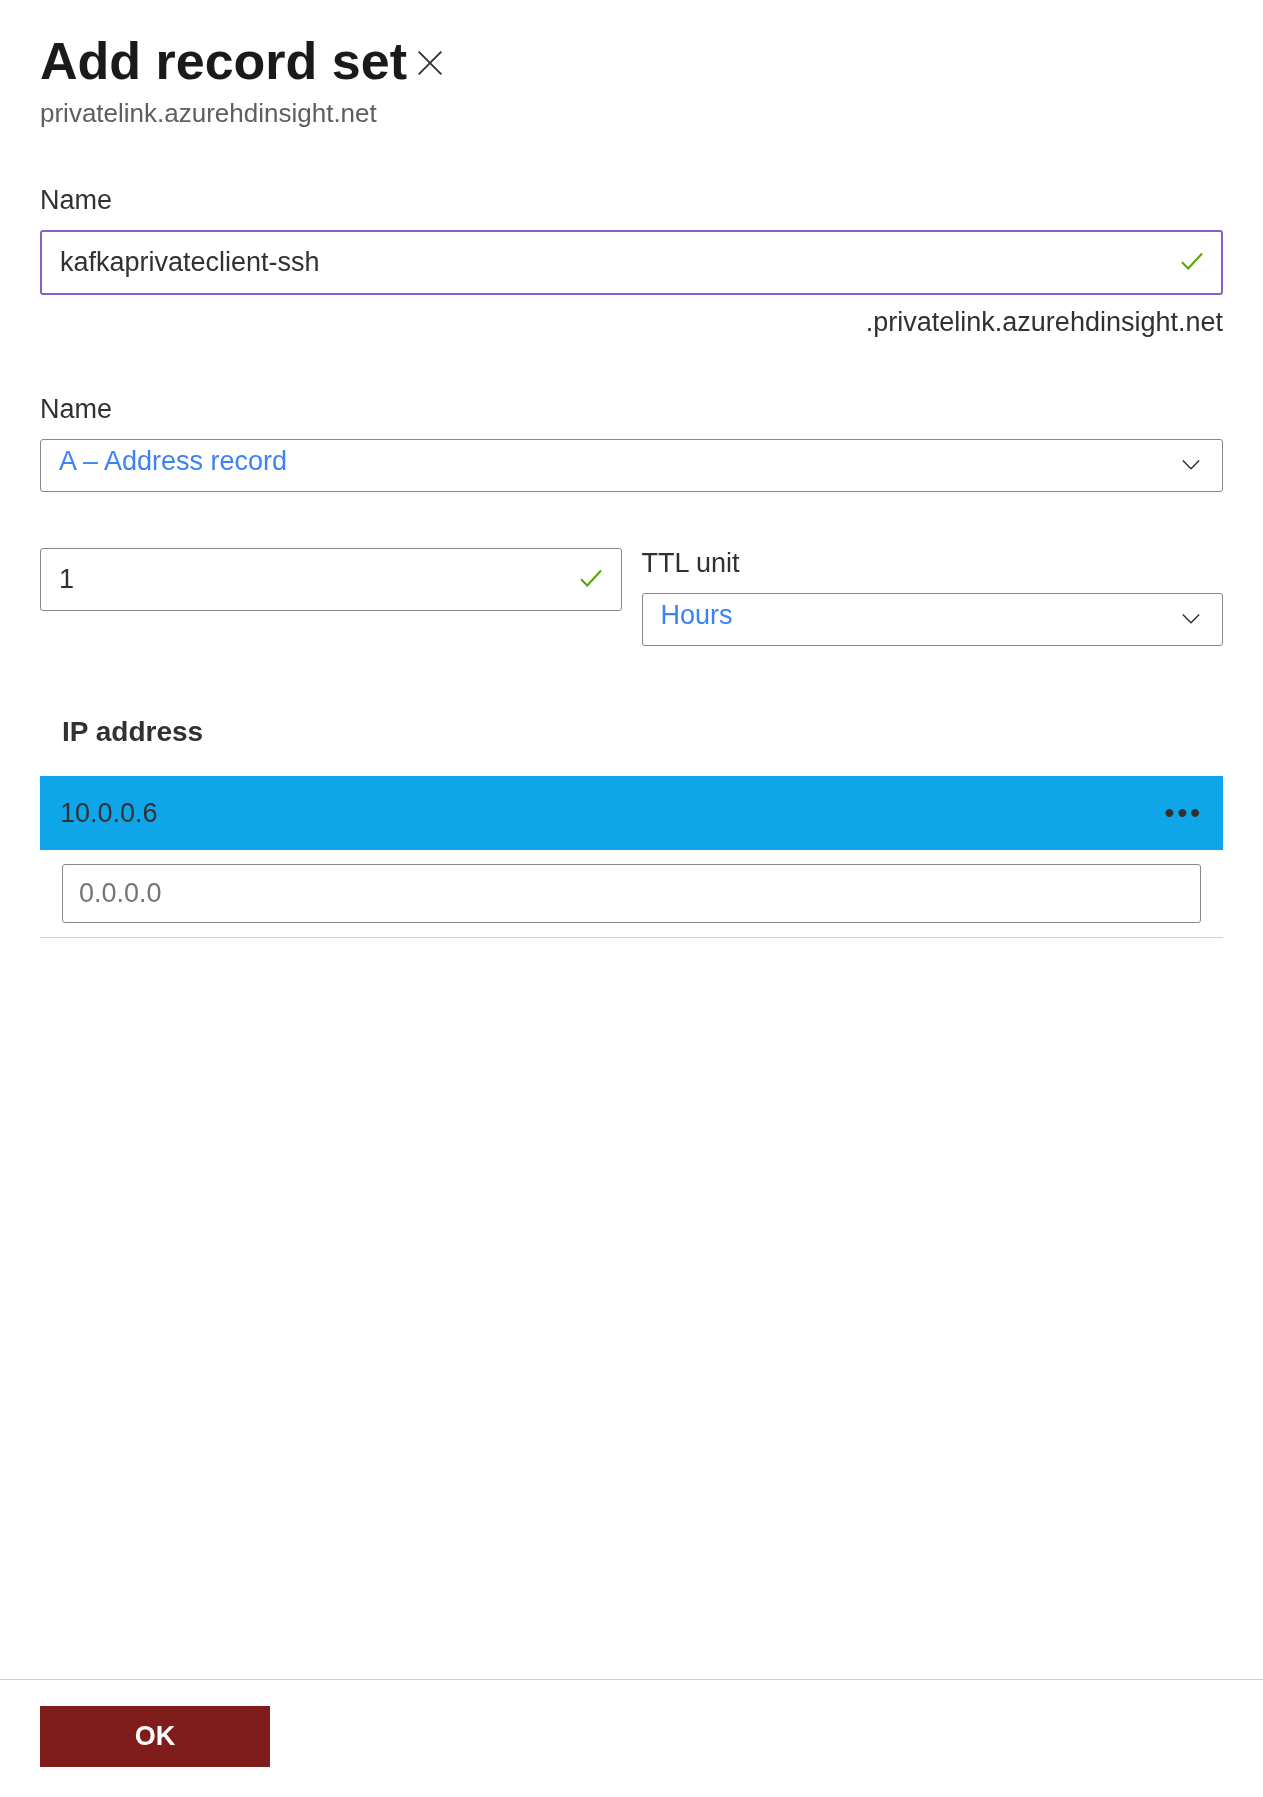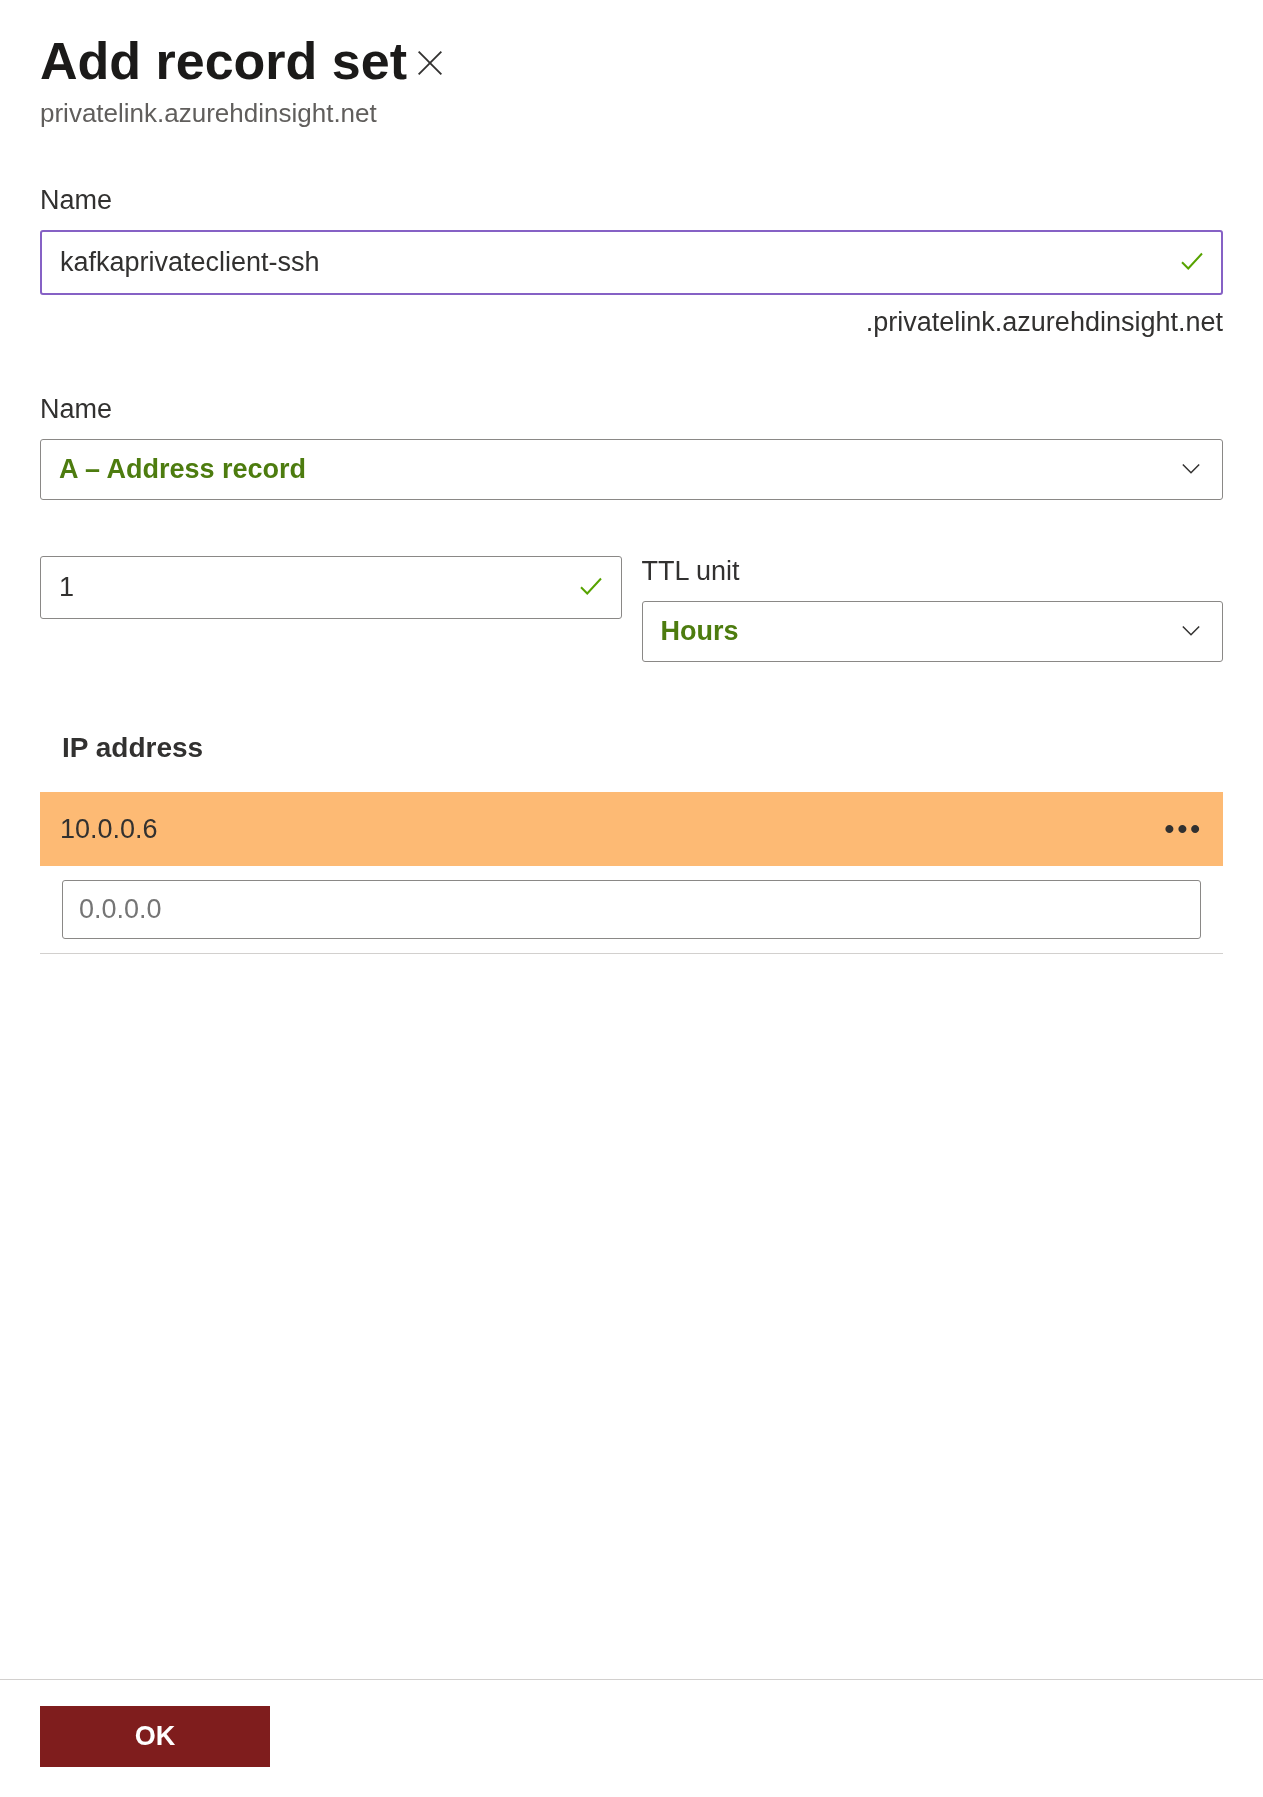--- a/index.html
+++ b/index.html
@@ -85,30 +85,29 @@
       text-align: right;
       font-size: 27px;
       color: #323130;
       margin-top: 12px;
     }
     .select-wrap {
       position: relative;
     }
     .select-box {
       width: 100%;
-      padding: 14px 60px 14px 18px;
+      padding: 6px 60px 14px 18px;
       font-size: 27px;
       border: 1px solid #8a8886;
       border-radius: 3px;
-      color: #4d7c0f;
+      color: #3b82f6;
       background: #ffffff;
       appearance: none;
       -webkit-appearance: none;
       cursor: pointer;
-      font-weight: bold;
     }
     .chevron-icon {
       position: absolute;
       right: 18px;
       top: 50%;
       transform: translateY(-50%);
       pointer-events: none;
     }
     .row-two {
       display: flex;
@@ -122,21 +121,21 @@
       margin-top: 70px;
       padding-left: 22px;
     }
     .ip-heading {
       font-size: 28px;
       font-weight: 600;
       color: #323130;
       margin-bottom: 28px;
     }
     .ip-row {
-      background: #fdba74;
+      background: #0ea5e9;
       padding: 21px 20px;
       display: flex;
       justify-content: space-between;
       align-items: center;
       font-size: 27px;
       color: #323130;
     }
     .ip-more-btn {
       background: none;
       border: none;

